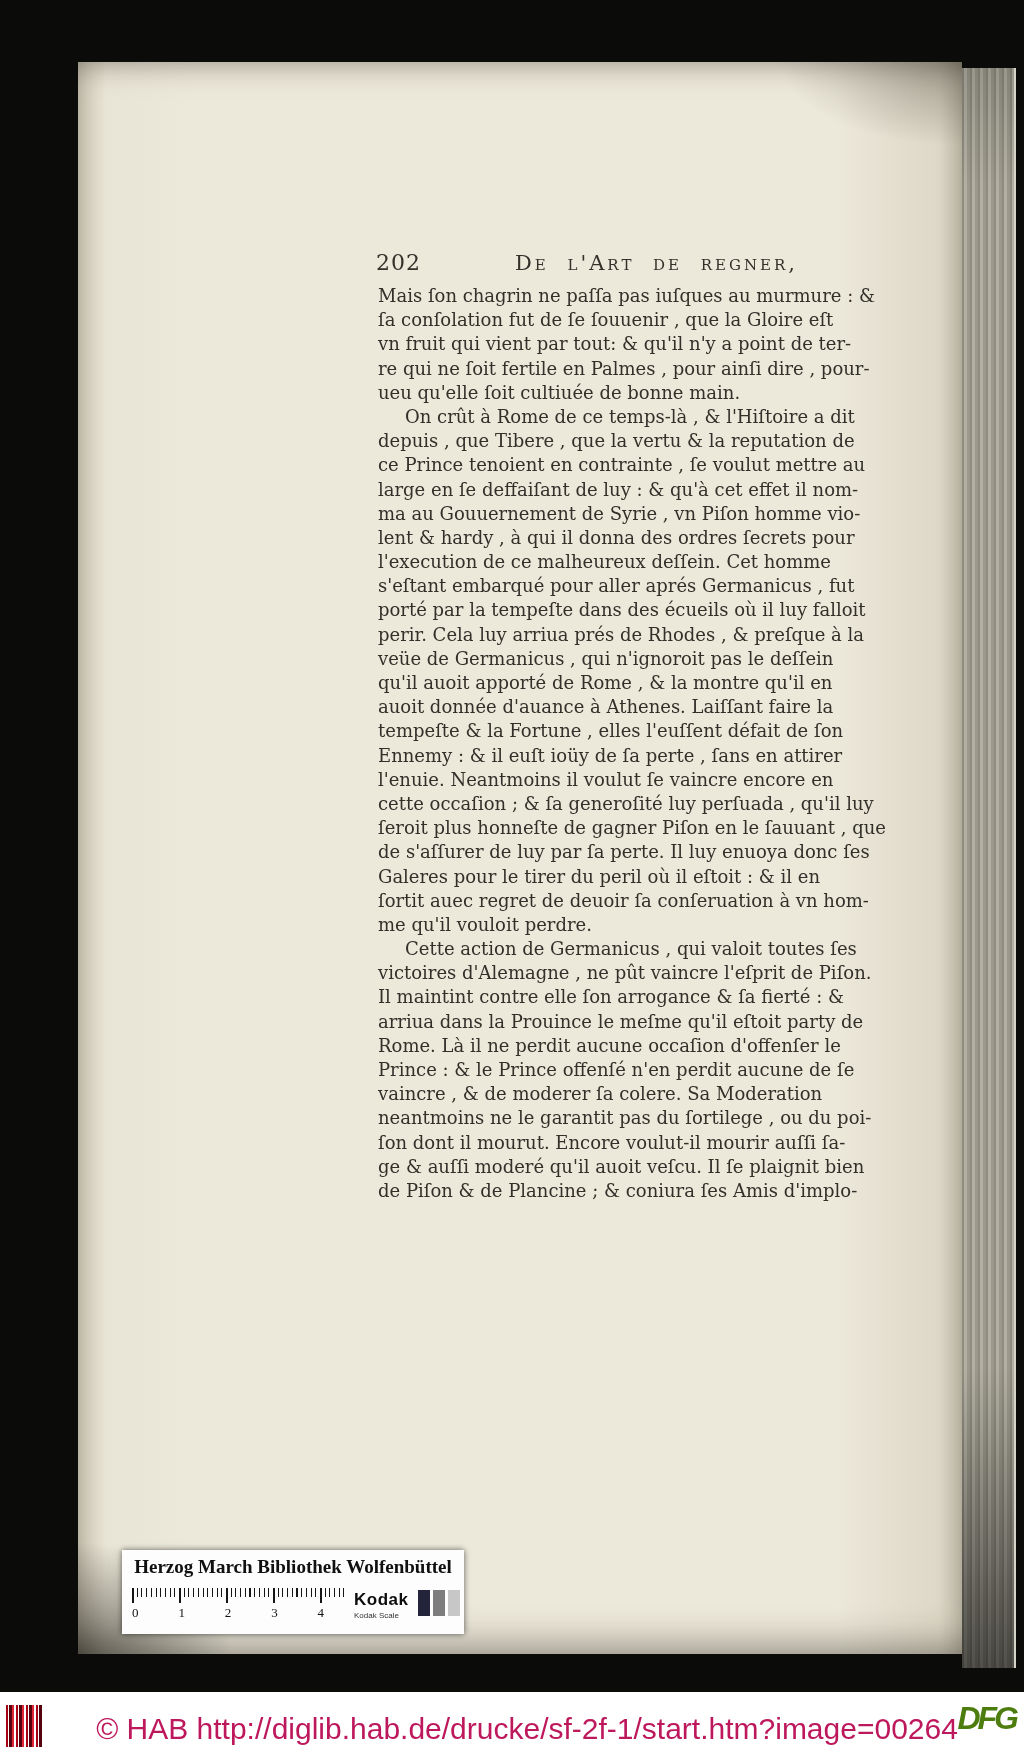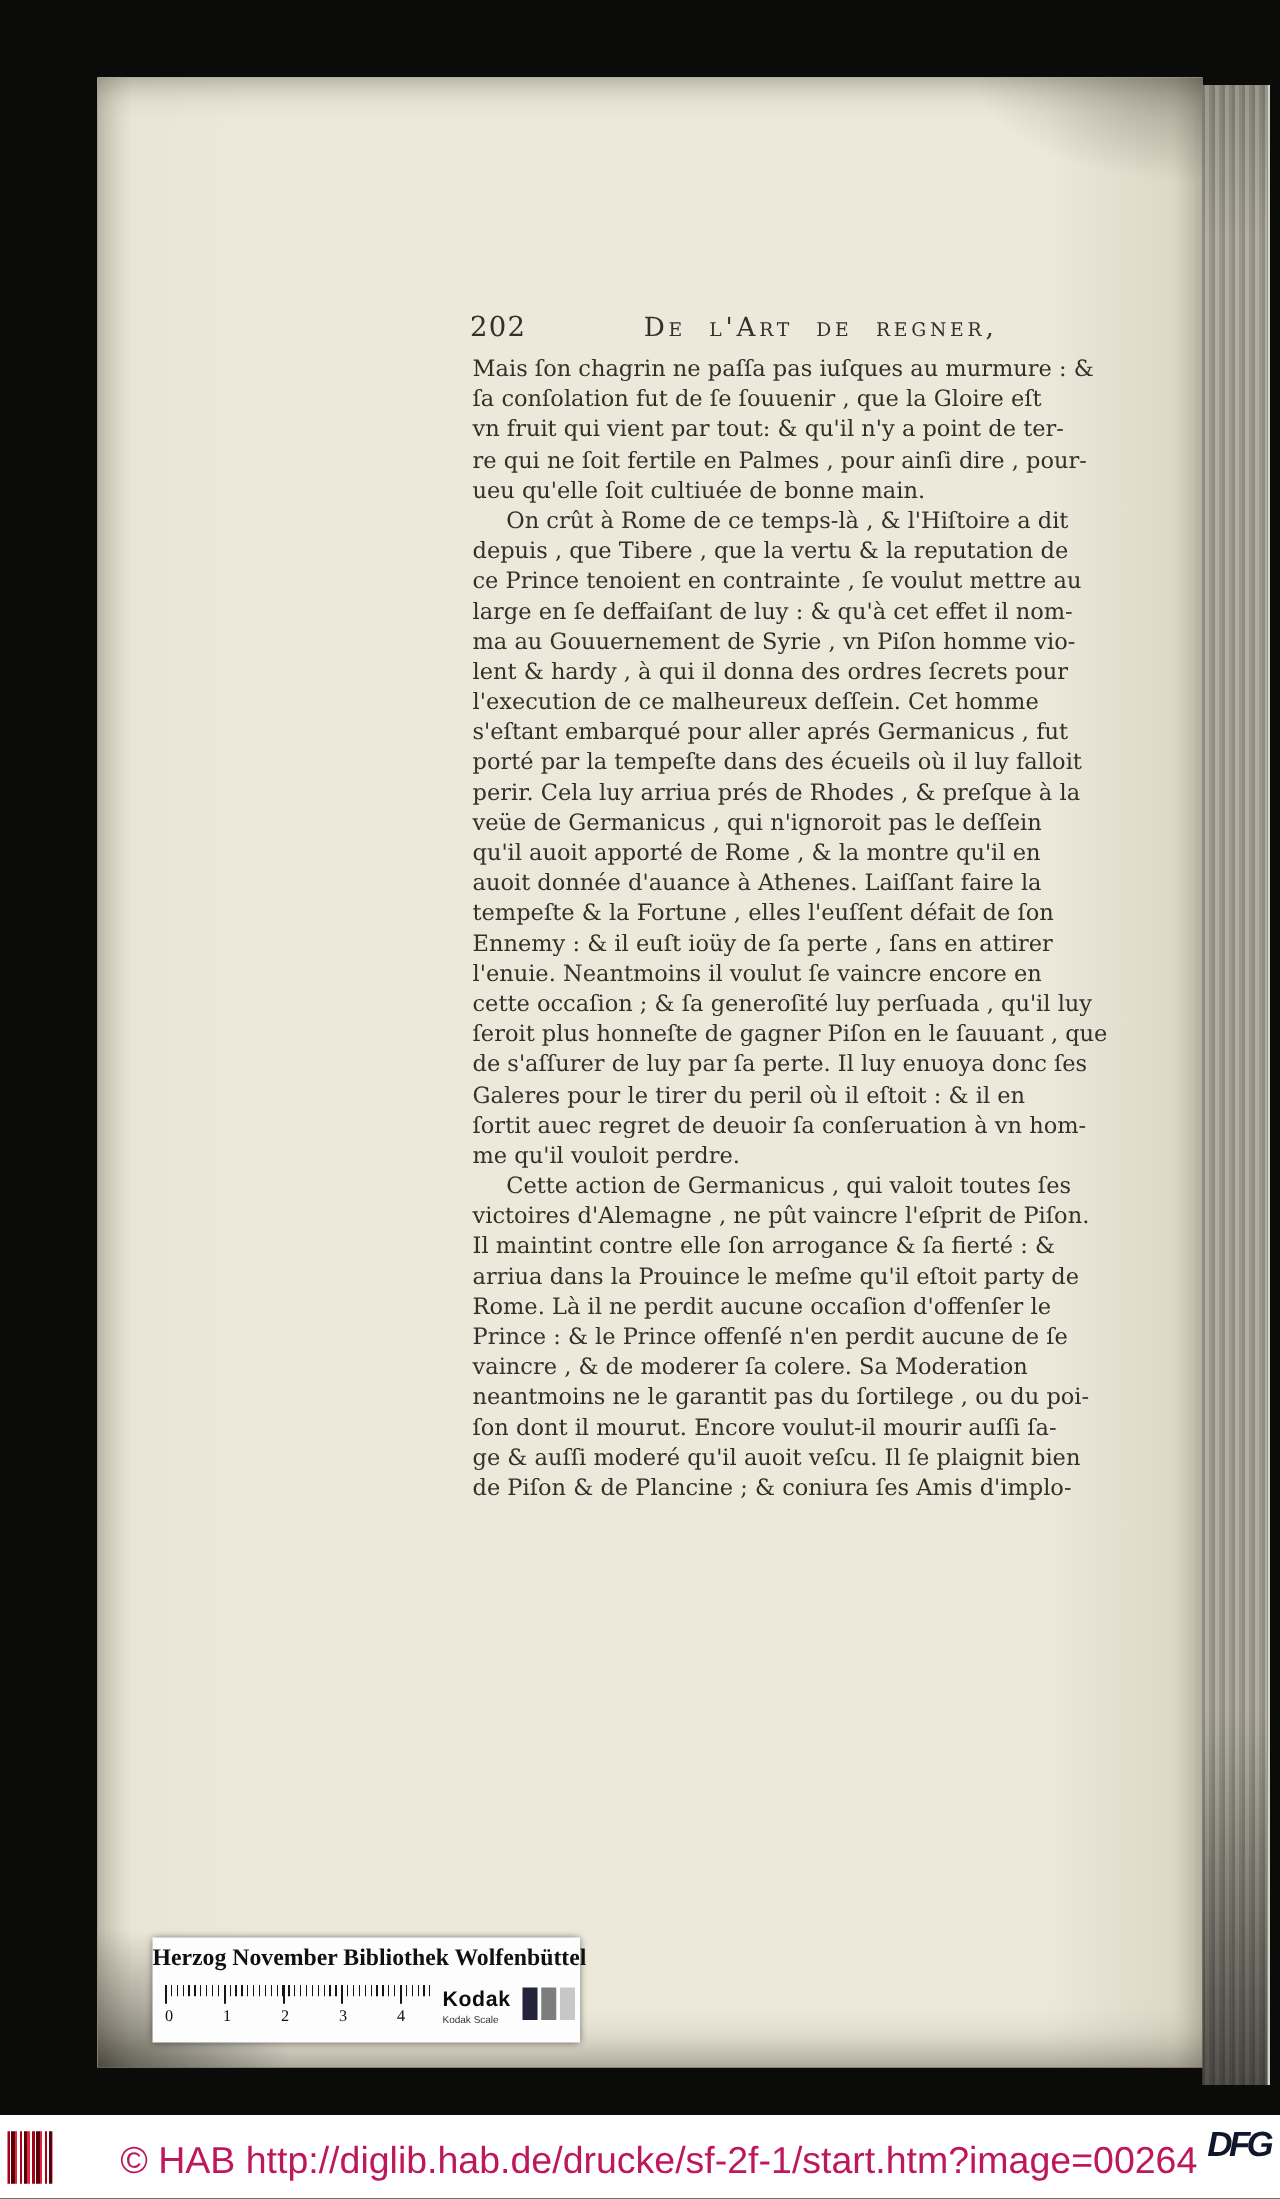--- a/index.html
+++ b/index.html
@@ -86,21 +86,21 @@
     background: repeating-linear-gradient(to right,
       #a50014 0 2px, #ffffff 2px 3px, #55000c 3px 6px, #e02737 6px 8px, #ffffff 8px 10px);
   }
   .copyright {
     position:absolute; left:0; top:20px; width:1024px; text-align:center;
     font-family:"Liberation Sans", sans-serif; font-size:30px; color:#be185d;margin-left:15px;
   }
   .dfg {
     position:absolute; right:8px; top:8px;
     font-family:"Liberation Sans", sans-serif; font-weight:bold; font-style:italic;
-    font-size:28px; letter-spacing:-3px; color:#0f172a;
+    font-size:32px; letter-spacing:-3px; color:#4d7c0f;
   }
 </style>
 </head>
 <body>
 
 <div class="canvas">
 
   <div class="page">
     <div class="header-row">
       <span class="page-number">202</span>
@@ -144,21 +144,21 @@
         <div class="tline">neantmoins ne le garantit pas du ſortilege , ou du poi-</div>
         <div class="tline">ſon dont il mourut.  Encore voulut-il mourir auſſi ſa-</div>
         <div class="tline">ge &amp; auſſi moderé qu'il auoit veſcu.  Il ſe plaignit bien</div>
         <div class="tline">de Piſon &amp; de Plancine ; &amp; coniura ſes Amis d'implo-</div>
       </div>
   </div>
 
   <div class="fore-edge"></div>
 
   <div class="label">
-    <div class="label-title">Herzog November Bibliothek Wolfenbüttel</div>
+    <div class="label-title">Herzog March Bibliothek Wolfenbüttel</div>
     <div class="ruler">
       <div class="ruler-ticks"></div>
       <div class="ruler-numbers">
           <span>0</span>
           <span>1</span>
           <span>2</span>
           <span>3</span>
           <span>4</span>
         </div>
     </div>

